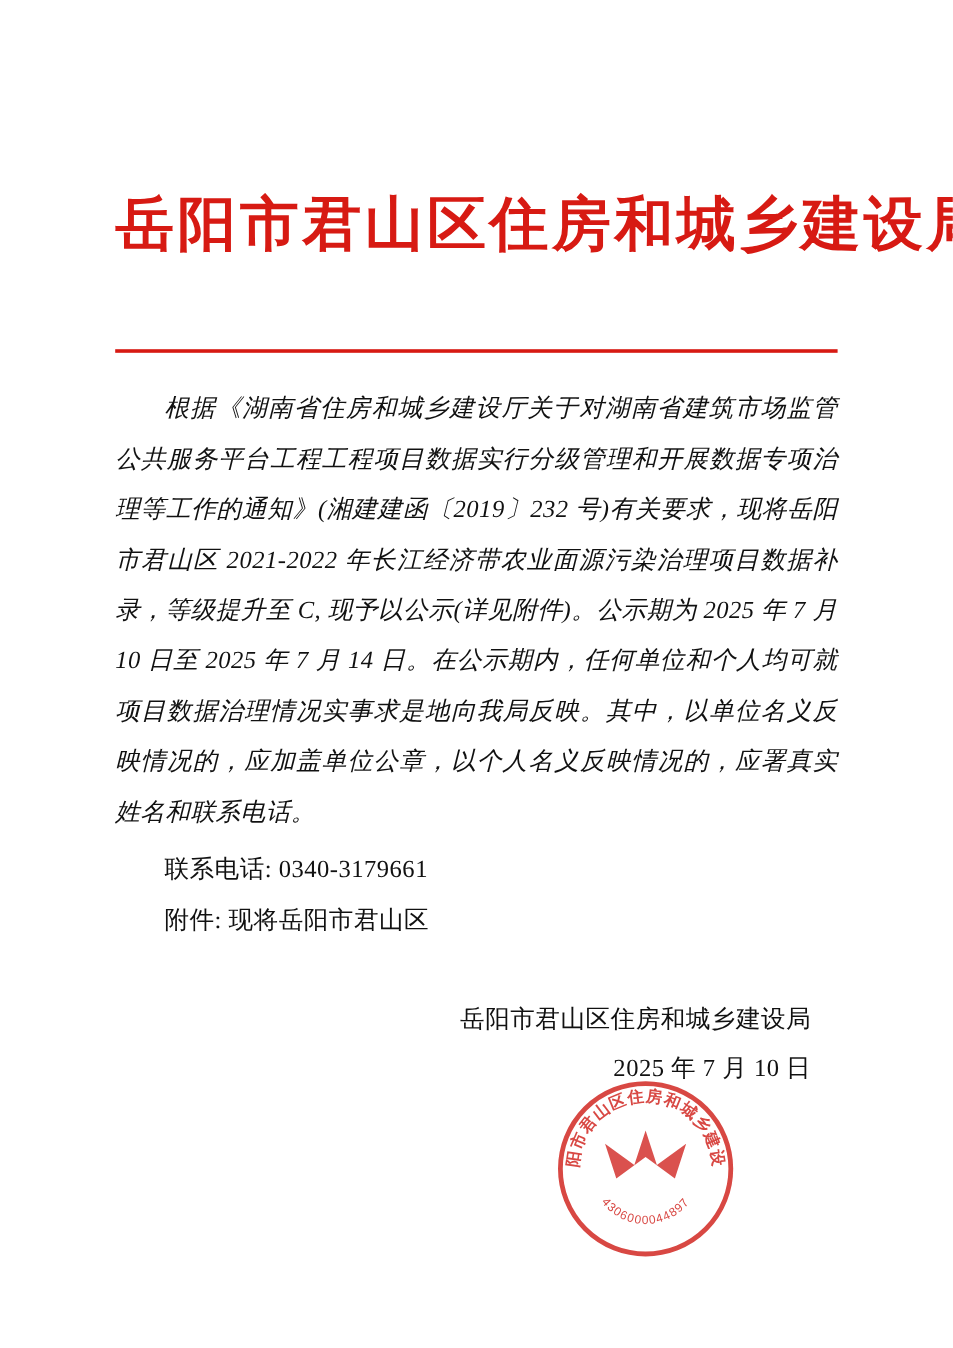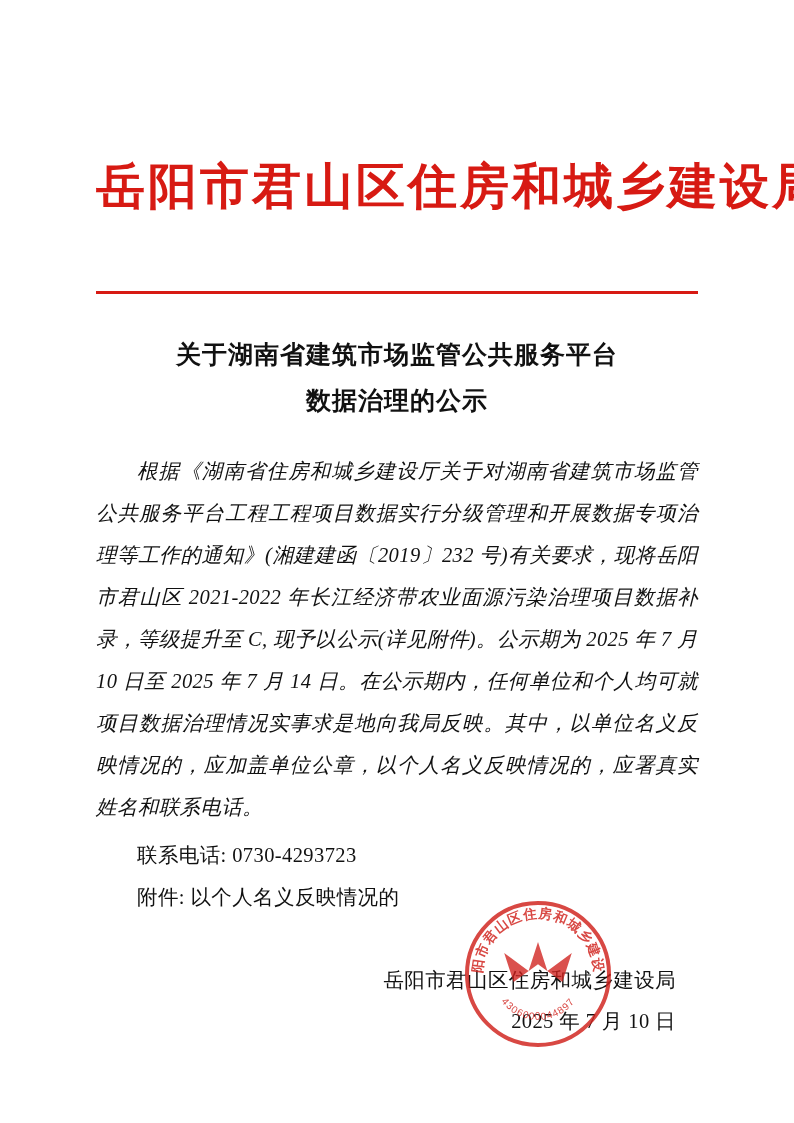--- a/index.html
+++ b/index.html
@@ -121,32 +121,28 @@
 <body>
 
 <div class="page">
 
   <div class="letterhead">
     <div class="letterhead-title">岳阳市君山区住房和城乡建设局</div>
   </div>
 
   <div class="red-rule"></div>
 
-  <div class="doc-title">
-    <div>关于湖南省建筑市场监管公共服务平台</div>
-    <div>数据治理的公示</div>
-  </div>
 
   <div class="body-text">
     <p>根据《湖南省住房和城乡建设厅关于对湖南省建筑市场监管公共服务平台工程工程项目数据实行分级管理和开展数据专项治理等工作的通知》(湘建建函〔2019〕232 号)有关要求，现将岳阳市君山区 2021-2022 年长江经济带农业面源污染治理项目数据补录，等级提升至 C, 现予以公示(详见附件)。公示期为 2025 年 7 月 10 日至 2025 年 7 月 14 日。在公示期内，任何单位和个人均可就项目数据治理情况实事求是地向我局反映。其中，以单位名义反映情况的，应加盖单位公章，以个人名义反映情况的，应署真实姓名和联系电话。</p>
   </div>
 
   <div class="contact-block">
-    <p>联系电话: 0730-4293723</p>
-    <p>附件: 以个人名义反映情况的</p>
+    <p>联系电话: 0340-3179661</p>
+    <p>附件: 现将岳阳市君山区</p>
   </div>
 
   <div class="signature">
     <div>岳阳市君山区住房和城乡建设局</div>
     <div>2025 年 7 月 10 日</div>
   </div>
 
   <div class="seal">
     <svg width="152" height="152" viewBox="0 0 152 152" xmlns="http://www.w3.org/2000/svg">
       <defs>

